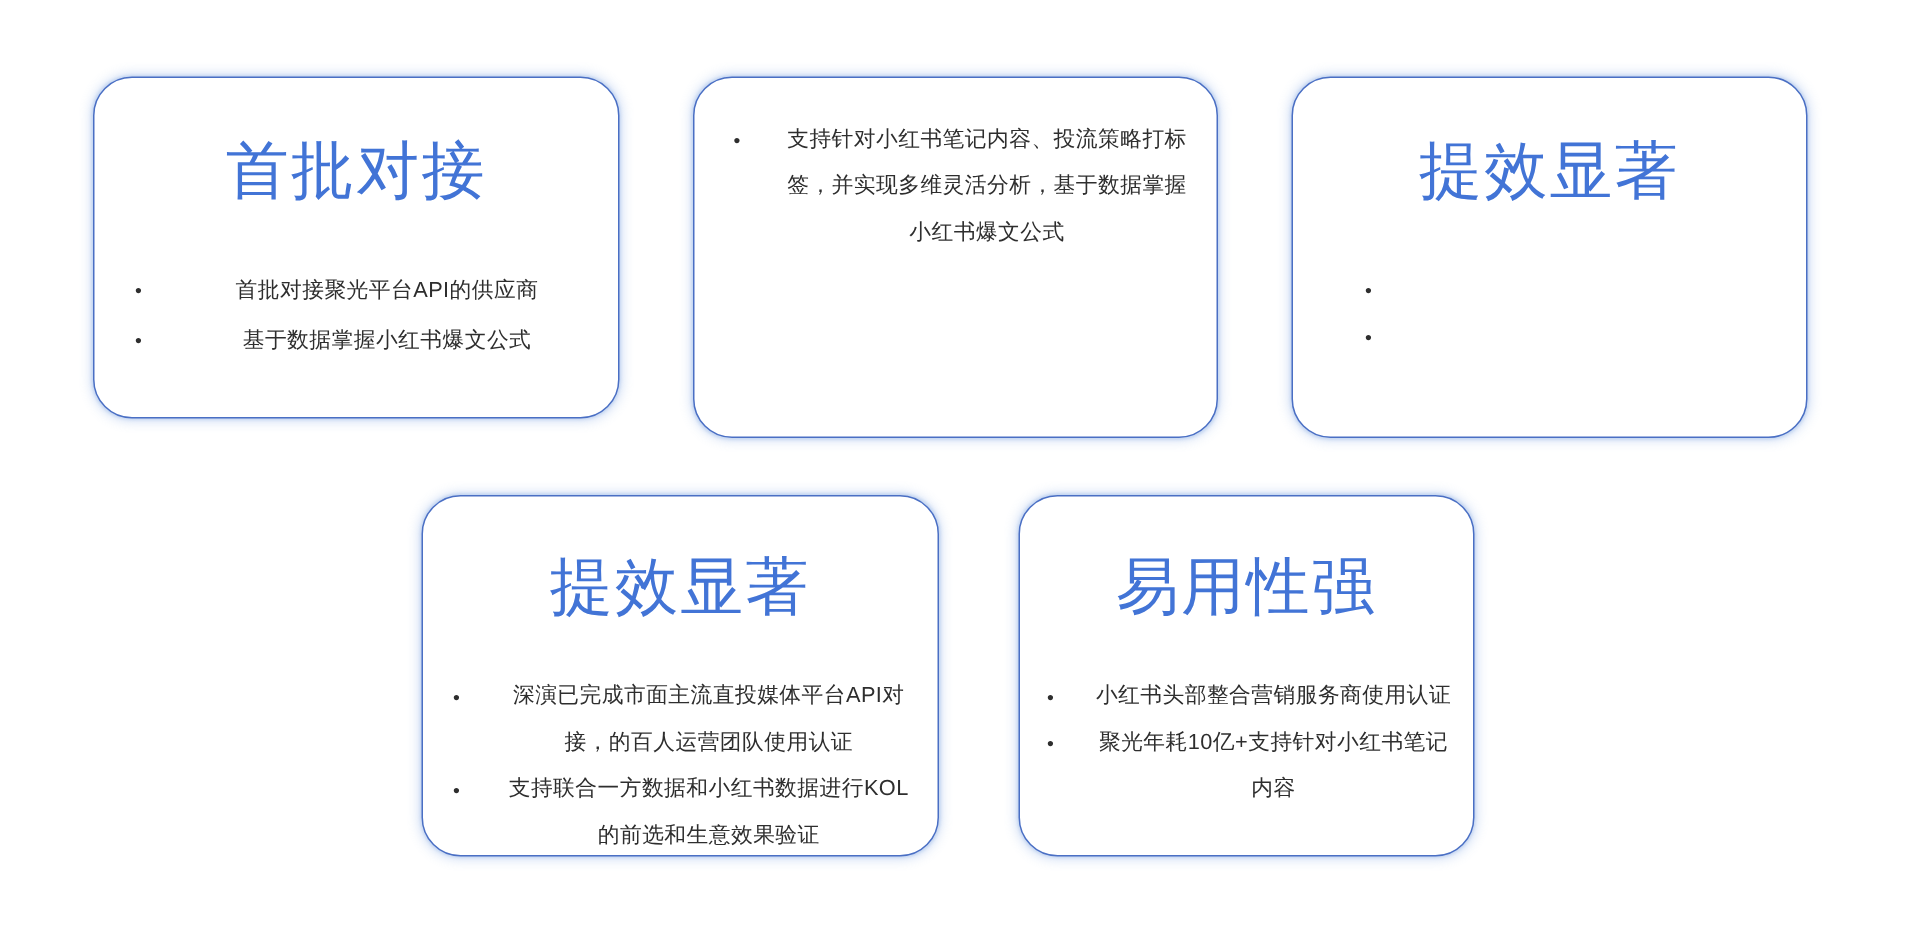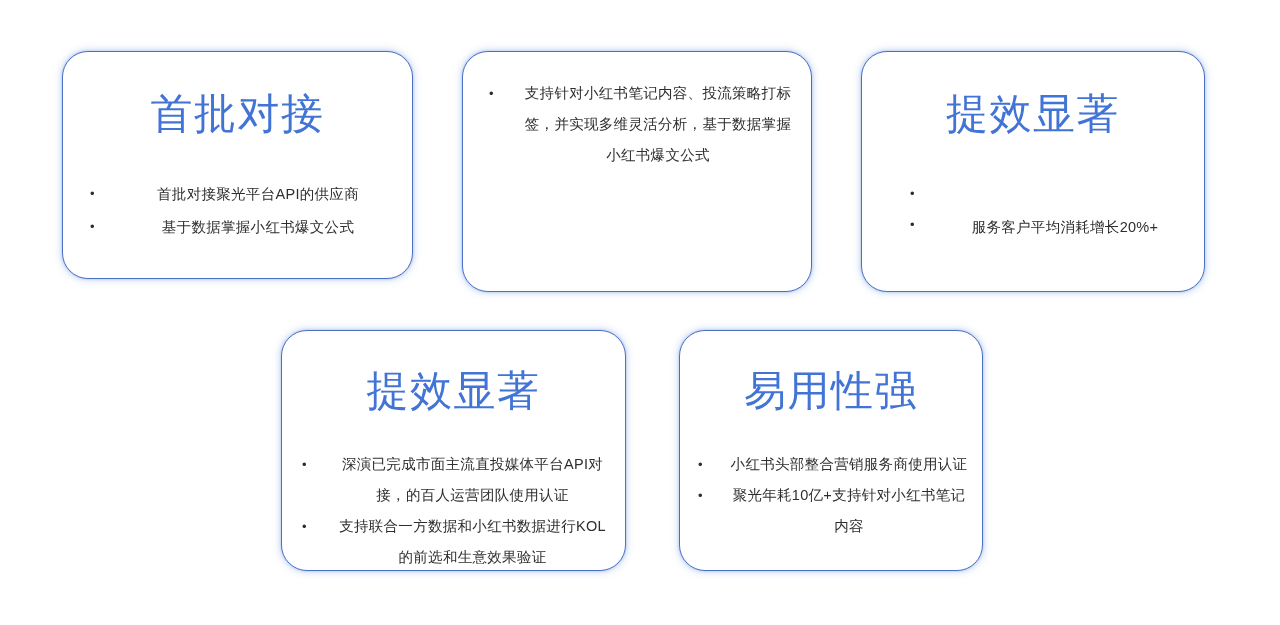--- a/index.html
+++ b/index.html
@@ -130,21 +130,20 @@
   </div>
 
   <div class="card" id="card-3">
     <div class="card-title">提效显著</div>
     <ul class="bullets">
       <li class="bullet-row">
         <span class="bullet-dot">•</span>
       </li>
       <li class="bullet-row">
         <span class="bullet-dot">•</span>
-        <span class="bullet-text">服务客户平均消耗增长20%+</span>
       </li>
     </ul>
   </div>
 
   <div class="card" id="card-4">
     <div class="card-title">提效显著</div>
     <ul class="bullets">
       <li class="bullet-row">
         <span class="bullet-dot">•</span>
         <span class="bullet-text">深演已完成市面主流直投媒体平台API对接，的百人运营团队使用认证</span>

